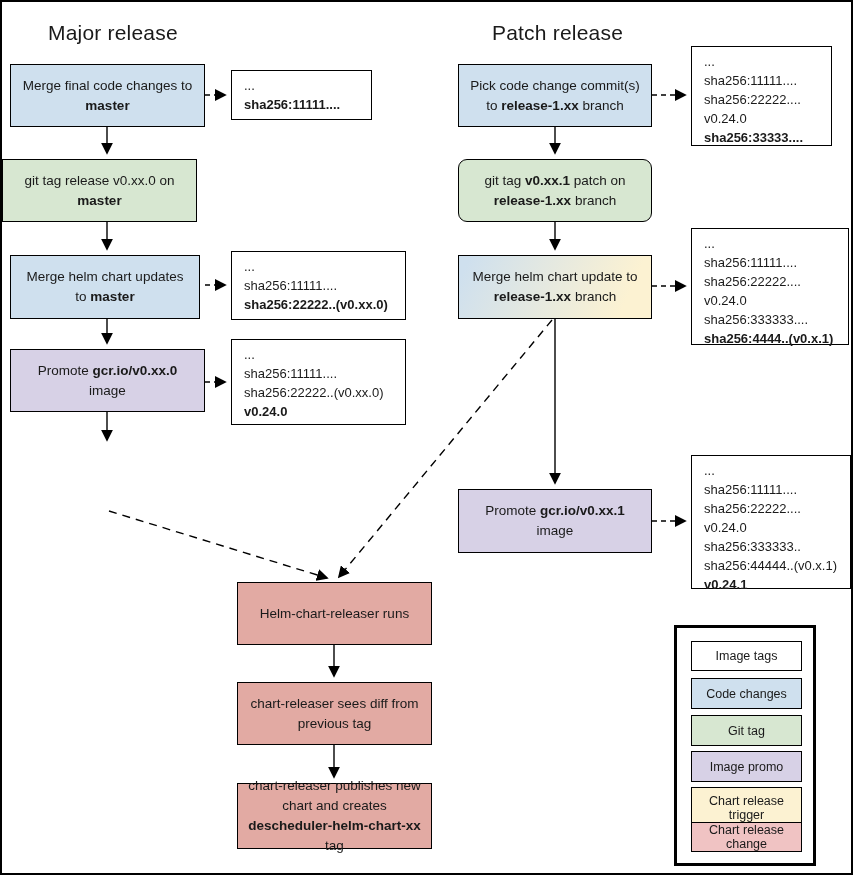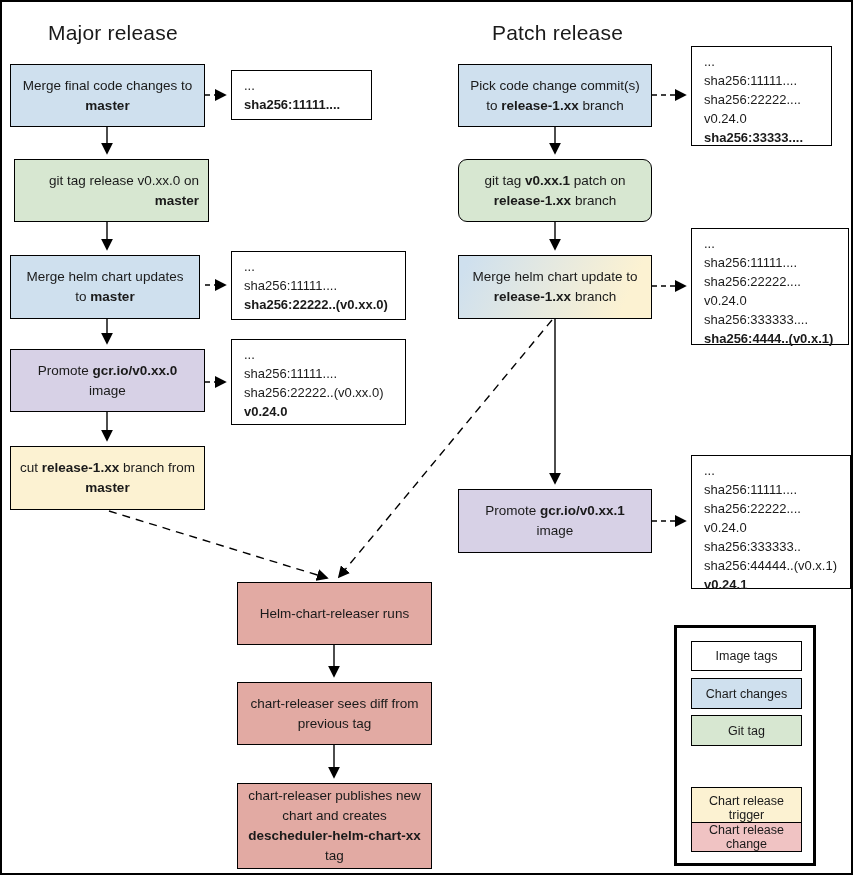--- a/index.html
+++ b/index.html
@@ -106,31 +106,28 @@
       </g>
     </g>
   </svg>
 
   <div class="title" style="left:46px;top:19px;">Major release</div>
   <div class="title" style="left:490px;top:19px;">Patch release</div>
 
   <div class="fbox c-blue" style="left:8px;top:62px;width:195px;height:63px;">
       <span><span>Merge final code changes to </span><b>master</b></span>
     </div>
-  <div class="fbox c-green" style="left:12px;top:157px;width:195px;height:63px;text-align:right;">
+  <div class="fbox c-green" style="left:0;top:157px;width:195px;height:63px;">
       <span><span>git tag release v0.xx.0 on </span><b>master</b></span>
     </div>
   <div class="fbox c-blue" style="left:8px;top:253px;width:190px;height:64px;">
       <span><span>Merge helm chart updates to </span><b>master</b></span>
     </div>
   <div class="fbox c-purple" style="left:8px;top:347px;width:195px;height:63px;">
       <span><span>Promote </span><b>gcr.io/v0.xx.0</b><span> image</span></span>
-    </div>
-  <div class="fbox c-yellow" style="left:8px;top:444px;width:195px;height:64px;">
-      <span><span>cut </span><b>release-1.xx</b><span> branch from </span><b>master</b></span>
     </div>
 
   <div class="tbox" style="left:229px;top:68px;width:141px;height:50px;">
       <div>...</div>
       <div><b>sha256:11111....</b></div>
     </div>
   <div class="tbox" style="left:229px;top:249px;width:175px;height:69px;">
       <div>...</div>
       <div>sha256:11111....</div>
       <div><b>sha256:22222..(v0.xx.0)</b></div>
@@ -179,25 +176,26 @@
       <div>sha256:44444..(v0.x.1)</div>
       <div><b>v0.24.1</b></div>
     </div>
 
   <div class="fbox c-pink" style="left:235px;top:580px;width:195px;height:63px;">
       <span><span>Helm-chart-releaser runs</span></span>
     </div>
   <div class="fbox c-pink" style="left:235px;top:680px;width:195px;height:63px;">
       <span><span>chart-releaser sees diff from previous tag</span></span>
     </div>
-  <div class="fbox c-pink" style="left:235px;top:781px;width:195px;height:86px;justify-content:center;">
+  <div class="fbox c-pink" style="left:235px;top:781px;width:195px;height:66px;justify-content:center;">
       <span><span>chart-releaser publishes new chart and creates </span><b>descheduler-helm-chart-xx</b><span> tag</span></span>
     </div>
 
   <div id="legend">
     <div class="lgitem" style="top: 13px; height: 30px; background: rgb(255, 255, 255);">Image tags</div>
-    <div class="lgitem" style="top: 50px; height: 31px; background: rgb(207, 224, 238);">Chart changes</div>
+    <div class="lgitem" style="top: 50px; height: 31px; background: rgb(207, 224, 238);">Code changes</div>
     <div class="lgitem" style="top: 87px; height: 31px; background: rgb(215, 231, 209);">Git tag</div>
+    <div class="lgitem" style="top: 123px; height: 31px; background: rgb(215, 209, 230);">Image promo</div>
     <div class="lgitem" style="top: 159px; height: 42px; background: rgb(252, 242, 210);">Chart release trigger</div>
     <div class="lgitem" style="top: 194px; height: 30px; background: rgb(240, 195, 195);">Chart release change</div>
   </div>
 
 </div>
 
 </body></html>

